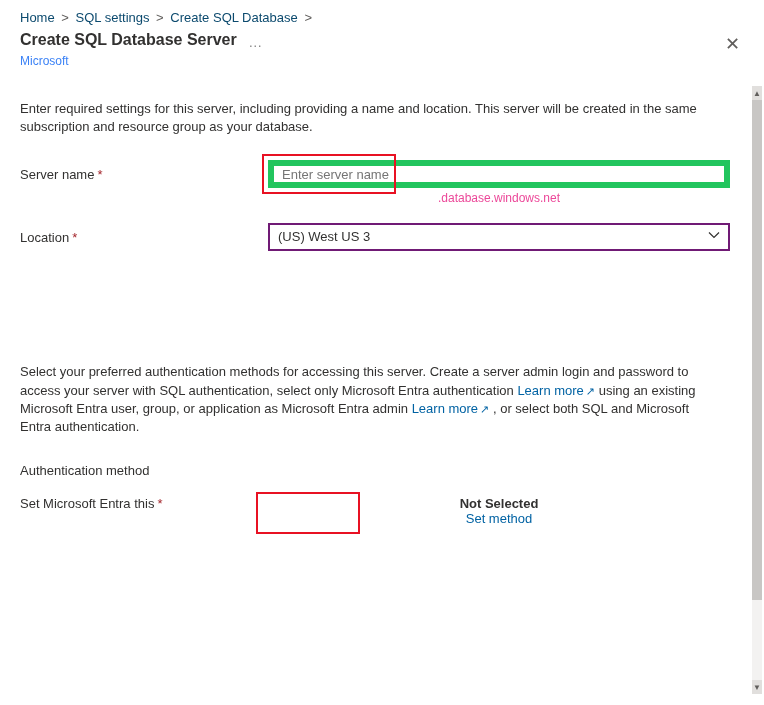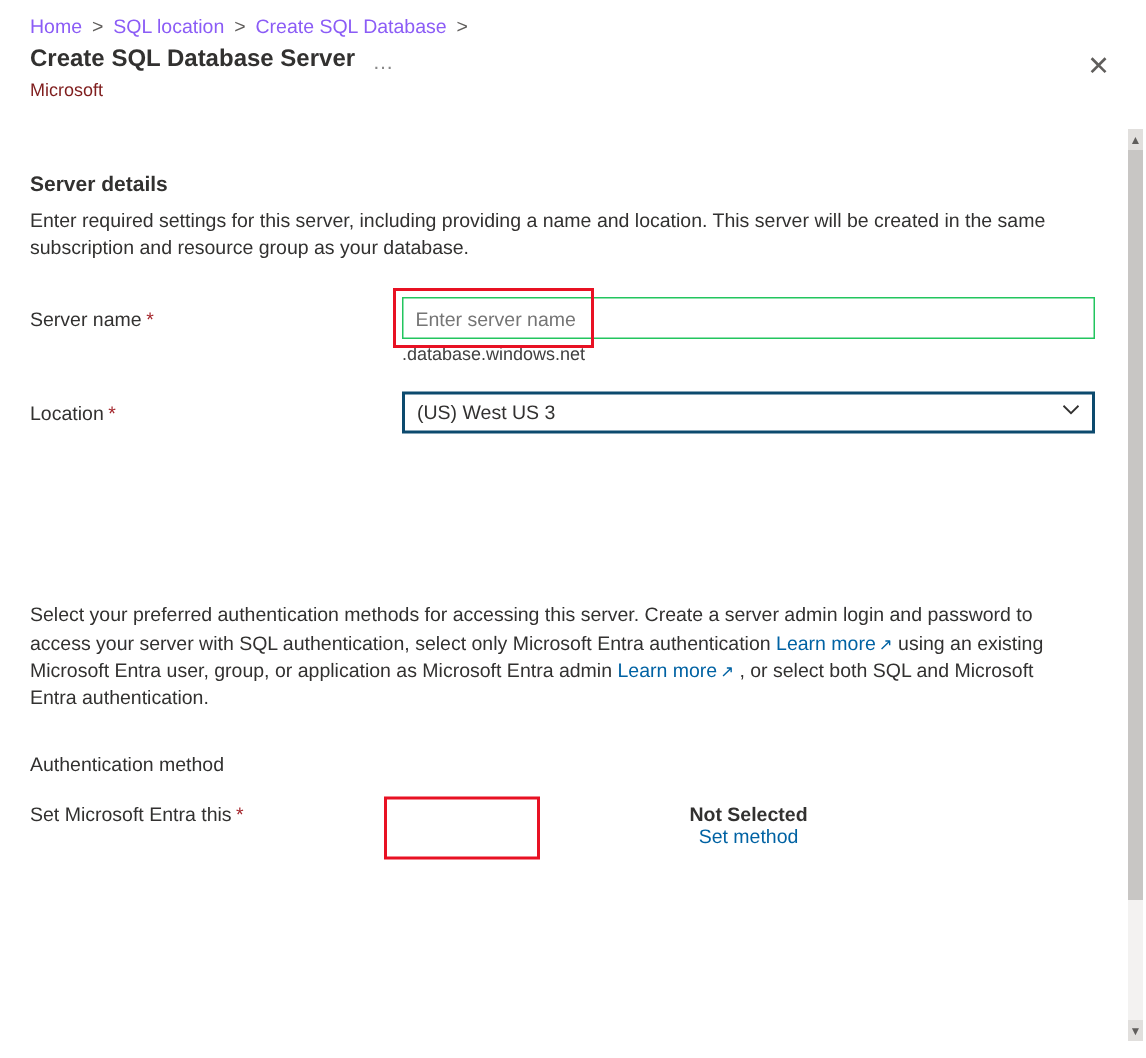--- a/index.html
+++ b/index.html
@@ -11,39 +11,39 @@
     background:#fff;
     width:764px;
     height:705px;
     position:relative;
     overflow:hidden;
   }
   .breadcrumb {
     padding: 10px 20px 4px 20px;
     font-size: 13px;
   }
-  .breadcrumb a { color:#8b5cf6; text-decoration:none; }
+  .breadcrumb a { color:#0c4a6e; text-decoration:none; }
   .breadcrumb .sep { color:#605e5c; margin:0 3px; }
   .header {
     padding: 2px 20px 4px 20px;
     position:relative;
   }
   .header h1 {
     font-size: 16px;
     font-weight:600;
     margin:0;
     display:inline-block;
   }
   .header .dots { color:#888; margin-left:8px; font-size:14px; vertical-align:middle;}
   .header .close {
     position:absolute; right:24px; top:6px;
     font-size:18px; color:#605e5c; cursor:pointer;
     line-height:1;
   }
-  .subtitle { font-size:12px; color:#7f1d1d; padding:0 20px 8px 20px;}
+  .subtitle { font-size:12px; color:#3b82f6; padding:0 20px 8px 20px;}
   .scroll-area {
     position:absolute;
     top:86px;
     left:0;
     right:14px;
     bottom:0;
     padding: 10px 20px 30px 20px;
     overflow-y:auto;
   }
   
@@ -52,31 +52,31 @@
   .scroll-area::-webkit-scrollbar-thumb { background:#c8c6c4; border-radius:2px;}
   .scroll-area::-webkit-scrollbar-button { height:14px; background:#e1dfdd;}
   h2.section { font-size:14px; font-weight:700; margin:18px 0 8px 0; }
   p.desc { font-size:13px; color:#323130; line-height:1.4; margin:4px 0 24px 0; max-width:700px;}
   .field-row { display:flex; align-items:flex-start; margin:4px 0 18px 0; }
   .field-row .label { width:248px; flex:0 0 248px; padding-top:7px; font-size:13px; }
   .field-row .label .req { color:#a4262c; margin-left:3px;}
   .field-row .control { flex:1; min-width:0; }
   .text-input {
     width:100%; height:28px;
-    border:1px solid #22c55e;
+    border:6px solid #22c55e;
     padding:3px 8px;
     font-size:13px;
     font-family:inherit;
     outline:none;
     background:#fff;
   }
-  .suffix { font-size:12px; color:#404040; text-align:left; margin-top:3px;}
+  .suffix { font-size:12px; color:#ec4899; text-align:center; margin-top:3px;}
   .select-box {
     width:100%; height:28px;
-    border:2px solid #0c4a6e;
+    border:2px solid #701a75;
     padding:4px 26px 4px 8px;
     font-size:13px;
     background:#fff;
     position:relative;
     cursor:pointer;
   }
   .select-box .chev {
     position:absolute; right:8px; top:50%; transform:translateY(-50%);
     pointer-events:none;
   }
@@ -115,36 +115,35 @@
   .scroll-stub .btn.top{top:0;}
   .scroll-stub .btn.bot{bottom:0;}
   .hl-red { position:absolute; border:2px solid #e81123; pointer-events:none; }
 </style>
 </head>
 <body>
 
 <div class="breadcrumb">
   <a href="#">Home</a>
   <span class="sep">&gt;</span>
-  <a href="#">SQL location</a>
+  <a href="#">SQL settings</a>
   <span class="sep">&gt;</span>
   <a href="#">Create SQL Database</a>
   <span class="sep">&gt;</span>
 </div>
 
 <div class="header">
   <h1>Create SQL Database Server</h1>
   <span class="dots">…</span>
   <span class="close">✕</span>
 </div>
 <div class="subtitle">Microsoft</div>
 
 <div class="scroll-area">
 
-  <h2 class="section">Server details</h2>
   <p class="desc">Enter required settings for this server, including providing a name and location. This server will be created in the same subscription and resource group as your database.</p>
 
   <div class="field-row">
     <div class="label">
       <span>Server name</span><span class="req">*</span>
     </div>
     <div class="control" style="position:relative;">
       <input type="text" class="text-input" placeholder="Enter server name" style="">
       <div class="suffix">.database.windows.net</div>
       <div class="hl-red" style="left:-6px; top:-6px; width:134px; height:40px;"></div>

